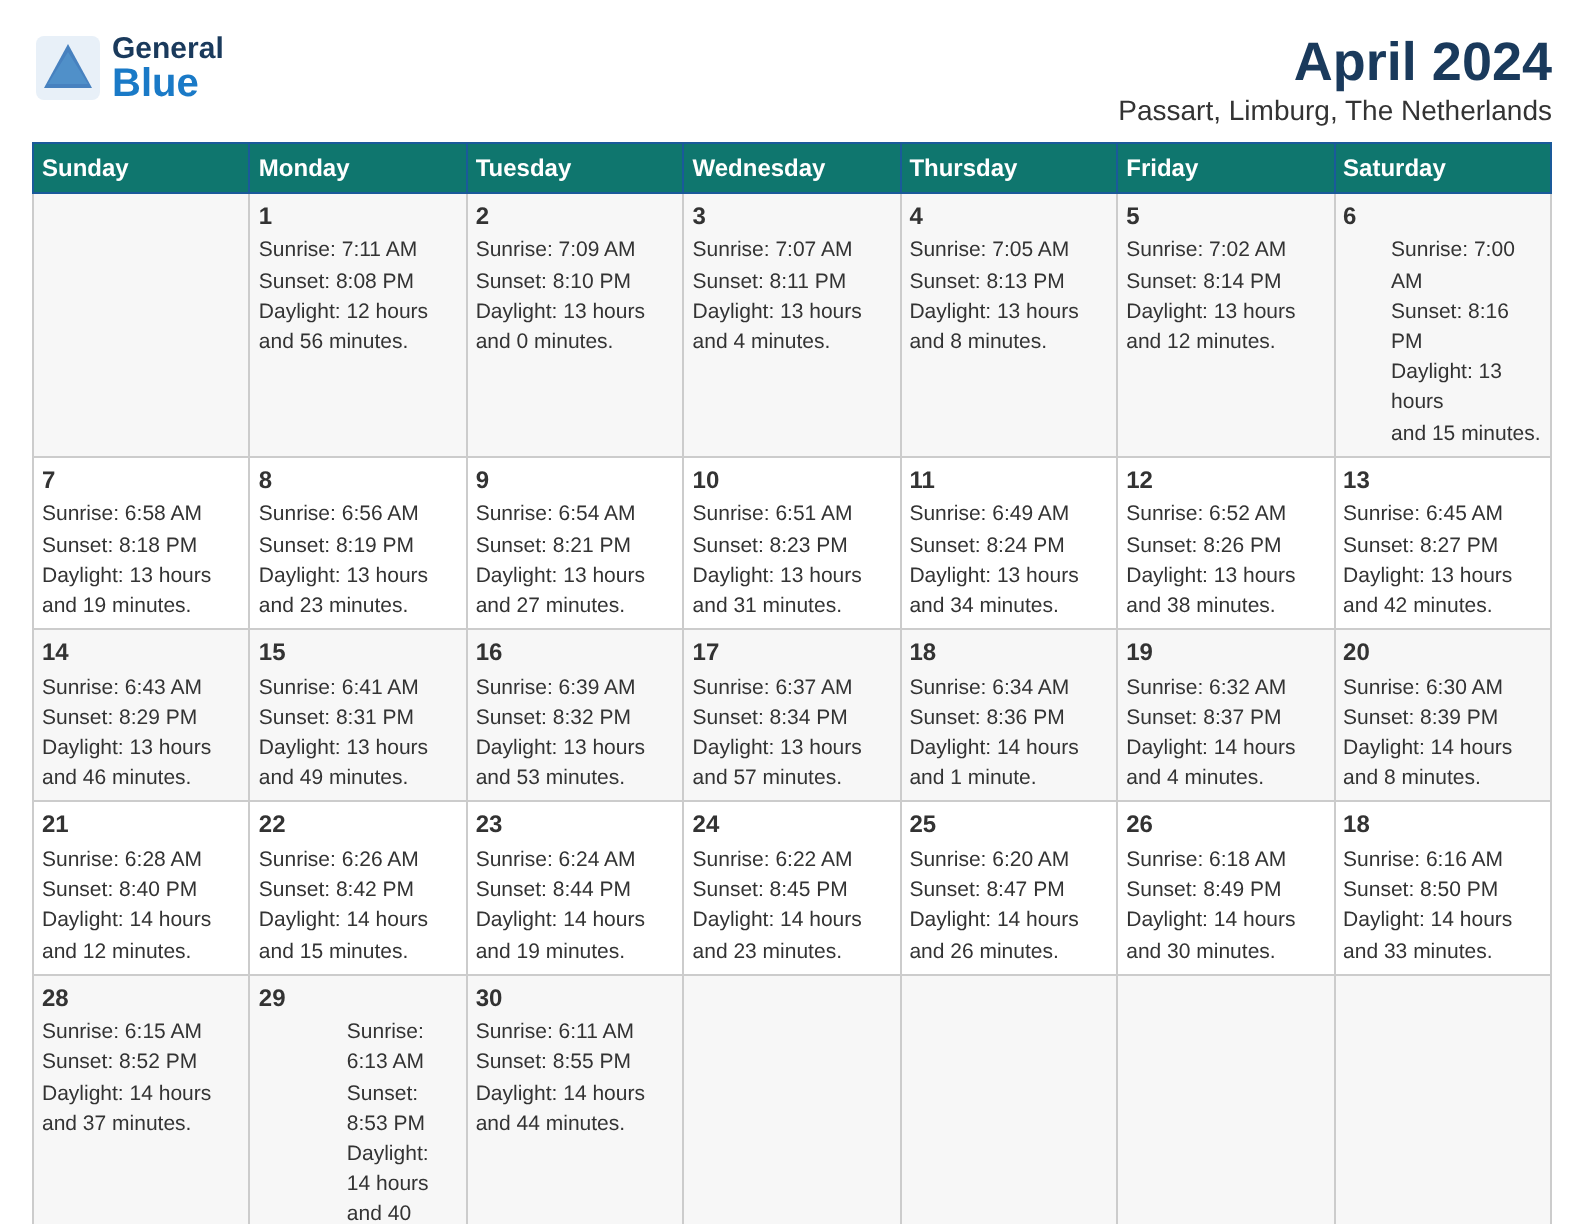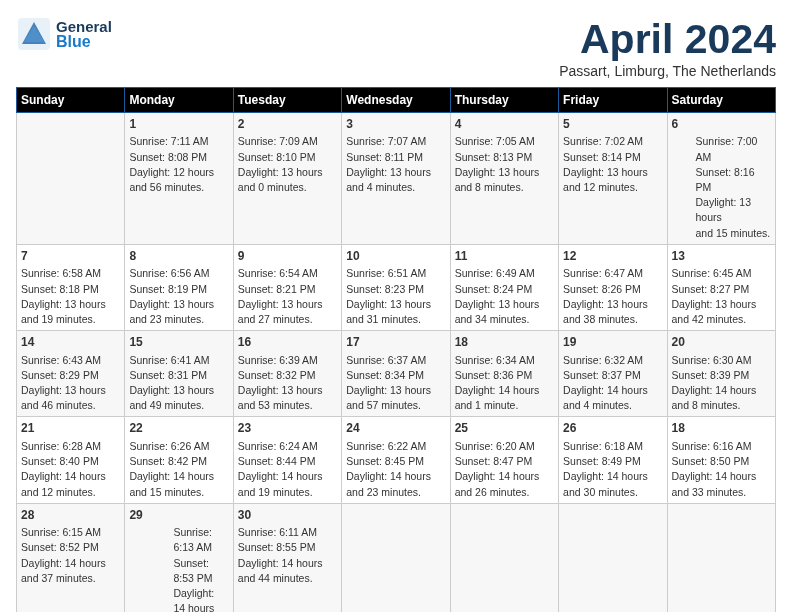--- a/index.html
+++ b/index.html
@@ -13,35 +13,35 @@
     .header {
       display: flex;
       justify-content: space-between;
       align-items: flex-start;
       margin-bottom: 8px;
     }
     .title-block {
       text-align: right;
     }
     .title-block .month-year {
-      font-size: 41px;
+      font-size: 27px;
       font-weight: bold;
       color: #1a3a5c;
     }
     .title-block .location {
       font-size: 14px;
       color: #333;
     }
     table {
       width: 100%;
       border-collapse: collapse;
       font-size: 11px;
     }
     thead tr th {
-      background: #000000;
+      background: #0f766e;
       color: #fff;
       padding: 5px 4px;
       text-align: left;
       font-size: 12px;
       font-weight: bold;
       border: 1px solid #1a5a9a;
     }
     tbody tr td {
       border: 1px solid #ccc;
       vertical-align: top;
@@ -83,21 +83,21 @@
 
 <div class="header">
   <div class="logo-wrapper">
     <svg width="36" height="36" viewBox="0 0 36 36">
       <rect x="2" y="2" width="32" height="32" rx="4" fill="#e8f0f8"></rect>
       <polygon points="18,6 30,28 6,28" fill="#2a6db5" opacity="0.85"></polygon>
       <polygon points="18,10 28,26 8,26" fill="#5a9fd4" opacity="0.5"></polygon>
     </svg>
     <div class="logo-text-wrapper">
       <span style="font-size:15px;font-weight:bold;color:#1a3a5c;">General</span>
-      <span style="font-size:16px;font-weight:bold;color:#1a7ac7;">Blue</span>
+      <span style="font-size:20px;font-weight:bold;color:#1a7ac7;">Blue</span>
     </div>
   </div>
   <div class="title-block">
     <div class="month-year">April 2024</div>
     <div class="location">Passart, Limburg, The Netherlands</div>
   </div>
 </div>
 
 <table>
   <thead>
@@ -188,21 +188,21 @@
         </td>
         <td>
           <span class="day-num">11</span>
           <div class="info" style="white-space: pre-line;">Sunrise: 6:49 AM
 Sunset: 8:24 PM
 Daylight: 13 hours
 and 34 minutes.</div>
         </td>
         <td>
           <span class="day-num">12</span>
-          <div class="info" style="white-space: pre-line;">Sunrise: 6:47 AM
+          <div class="info" style="white-space: pre-line;">Sunrise: 6:52 AM
 Sunset: 8:26 PM
 Daylight: 13 hours
 and 38 minutes.</div>
         </td>
         <td>
           <span class="day-num">13</span>
           <div class="info" style="white-space: pre-line;">Sunrise: 6:45 AM
 Sunset: 8:27 PM
 Daylight: 13 hours
 and 42 minutes.</div>

